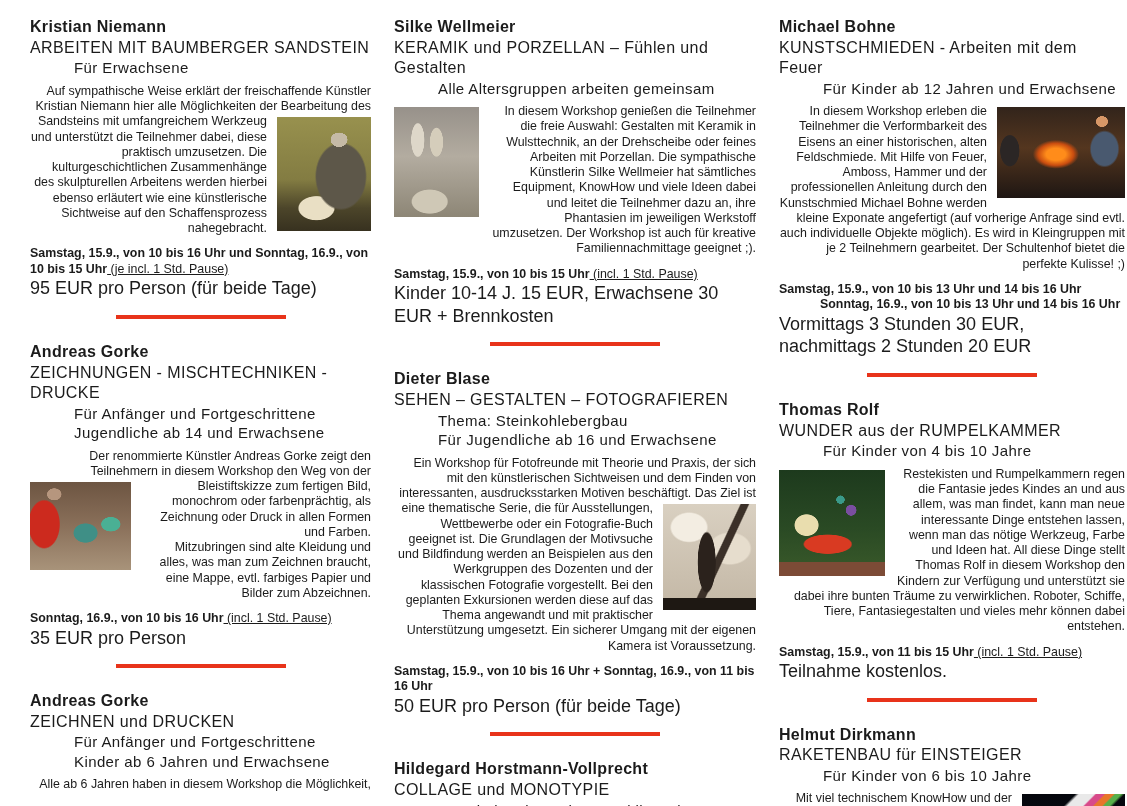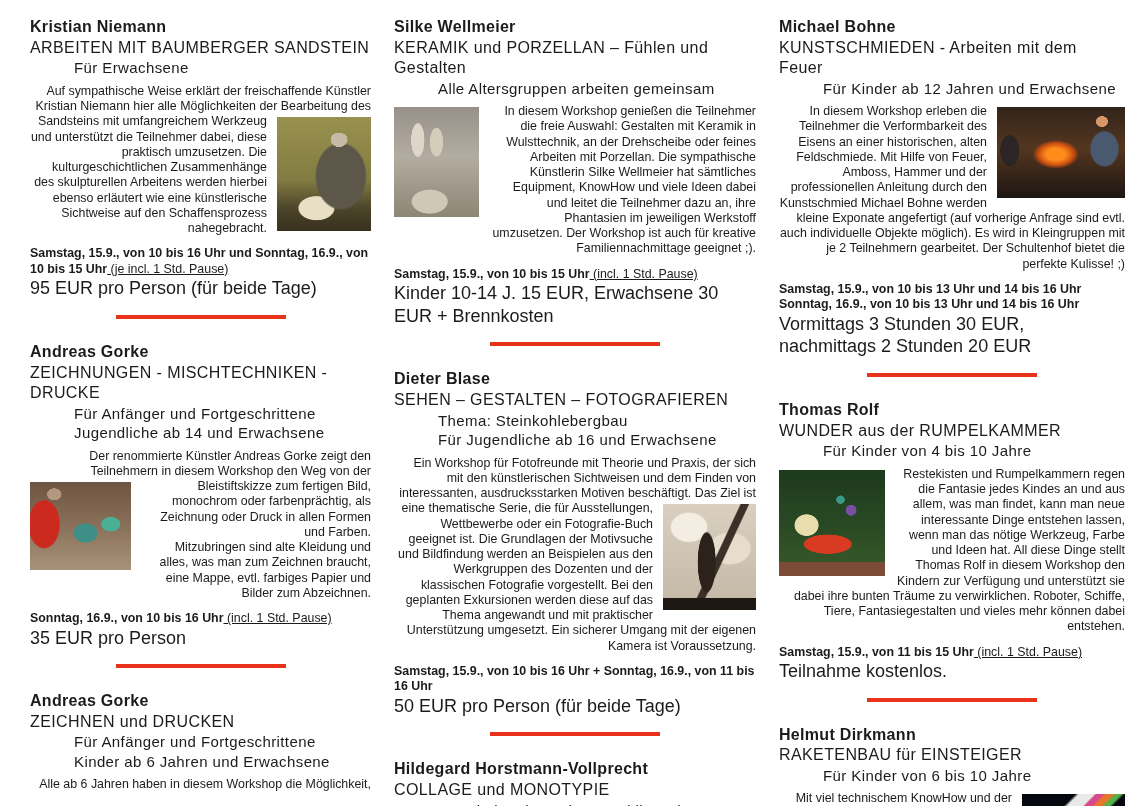--- a/index.html
+++ b/index.html
@@ -30,21 +30,21 @@
     font-size:12.4px; line-height:1.23;
     white-space:pre-line;
     text-align:right;
   }
   .sched {
     margin-top:10px;
     font-size:12.4px; line-height:1.25;
   }
   .sched b { font-weight:bold; }
   .sched .norm { font-weight:normal;text-decoration:underline; }
-  .sched + .sched { margin-top:0; }
+  .sched + .sched { margin-top:0;margin-left:41px; }
   .price {
     font-size:18px; line-height:1.25; font-weight:normal;
   }
   .divider {
     width:170px; height:4px; background:#e8331a;
     margin:15px auto 23px auto;
   }
   
   .photo { display:block; }
   .photo.fr { float:right; margin:3px 0 4px 10px; }

